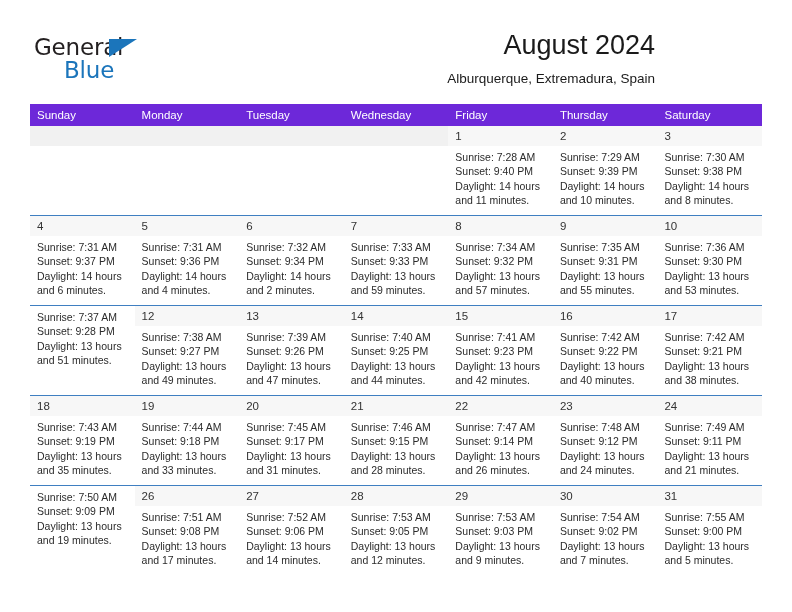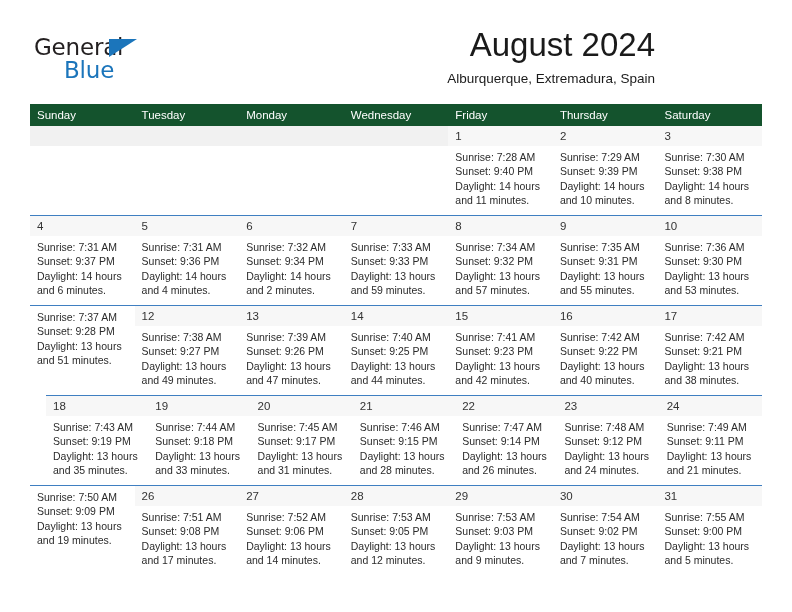--- a/index.html
+++ b/index.html
@@ -65,21 +65,21 @@
     font-family: "DejaVu Sans", sans-serif;
     font-weight: 400;
   }
   .title-block {
     position: absolute;
     right: 0;
     top: 0;
     text-align: right;
   }
   .cal-title {
-    font-size: 33px;
+    font-size: 27px;
     font-weight: 400;
     color: #1a1a1a;
     line-height: 34px;
     white-space: nowrap;
   }
   .cal-subtitle {
     font-size: 13.5px;
     font-weight: 400;
     color: #1a1a1a;
     line-height: 20px;
@@ -161,24 +161,24 @@
 
     <div class="title-block">
       <div class="cal-title">August 2024</div>
       <div class="cal-subtitle">Alburquerque, Extremadura, Spain</div>
     </div>
 
   </div>
 
   <div class="calendar">
 
-    <div class="weekdays" style="background: #14532d;">
+    <div class="weekdays" style="background: #6d28d9;">
       <div class="weekday">Sunday</div>
+      <div class="weekday">Monday</div>
       <div class="weekday">Tuesday</div>
-      <div class="weekday">Monday</div>
       <div class="weekday">Wednesday</div>
       <div class="weekday">Friday</div>
       <div class="weekday">Thursday</div>
       <div class="weekday">Saturday</div>
     </div>
 
     <div id="weeks-container">
         <div class="week" style="border-top-color: rgb(63, 127, 193);">
           <div class="day empty">
             <div class="daynum-bar"><span class="daynum"></span></div>
@@ -342,21 +342,21 @@
           <div class="day">
             <div class="daynum-bar"><span class="daynum">17</span></div>
             <div class="day-body">
               <div class="day-line">Sunrise: 7:42 AM</div>
               <div class="day-line">Sunset: 9:21 PM</div>
               <div class="day-line">Daylight: 13 hours</div>
               <div class="day-line">and 38 minutes.</div>
             </div>
           </div>
         </div>
-        <div class="week" style="border-top-color: rgb(63, 127, 193); margin-left: 16px;">
+        <div class="week" style="border-top-color: rgb(63, 127, 193);">
           <div class="day">
             <div class="daynum-bar"><span class="daynum">18</span></div>
             <div class="day-body">
               <div class="day-line">Sunrise: 7:43 AM</div>
               <div class="day-line">Sunset: 9:19 PM</div>
               <div class="day-line">Daylight: 13 hours</div>
               <div class="day-line">and 35 minutes.</div>
             </div>
           </div>
           <div class="day">

